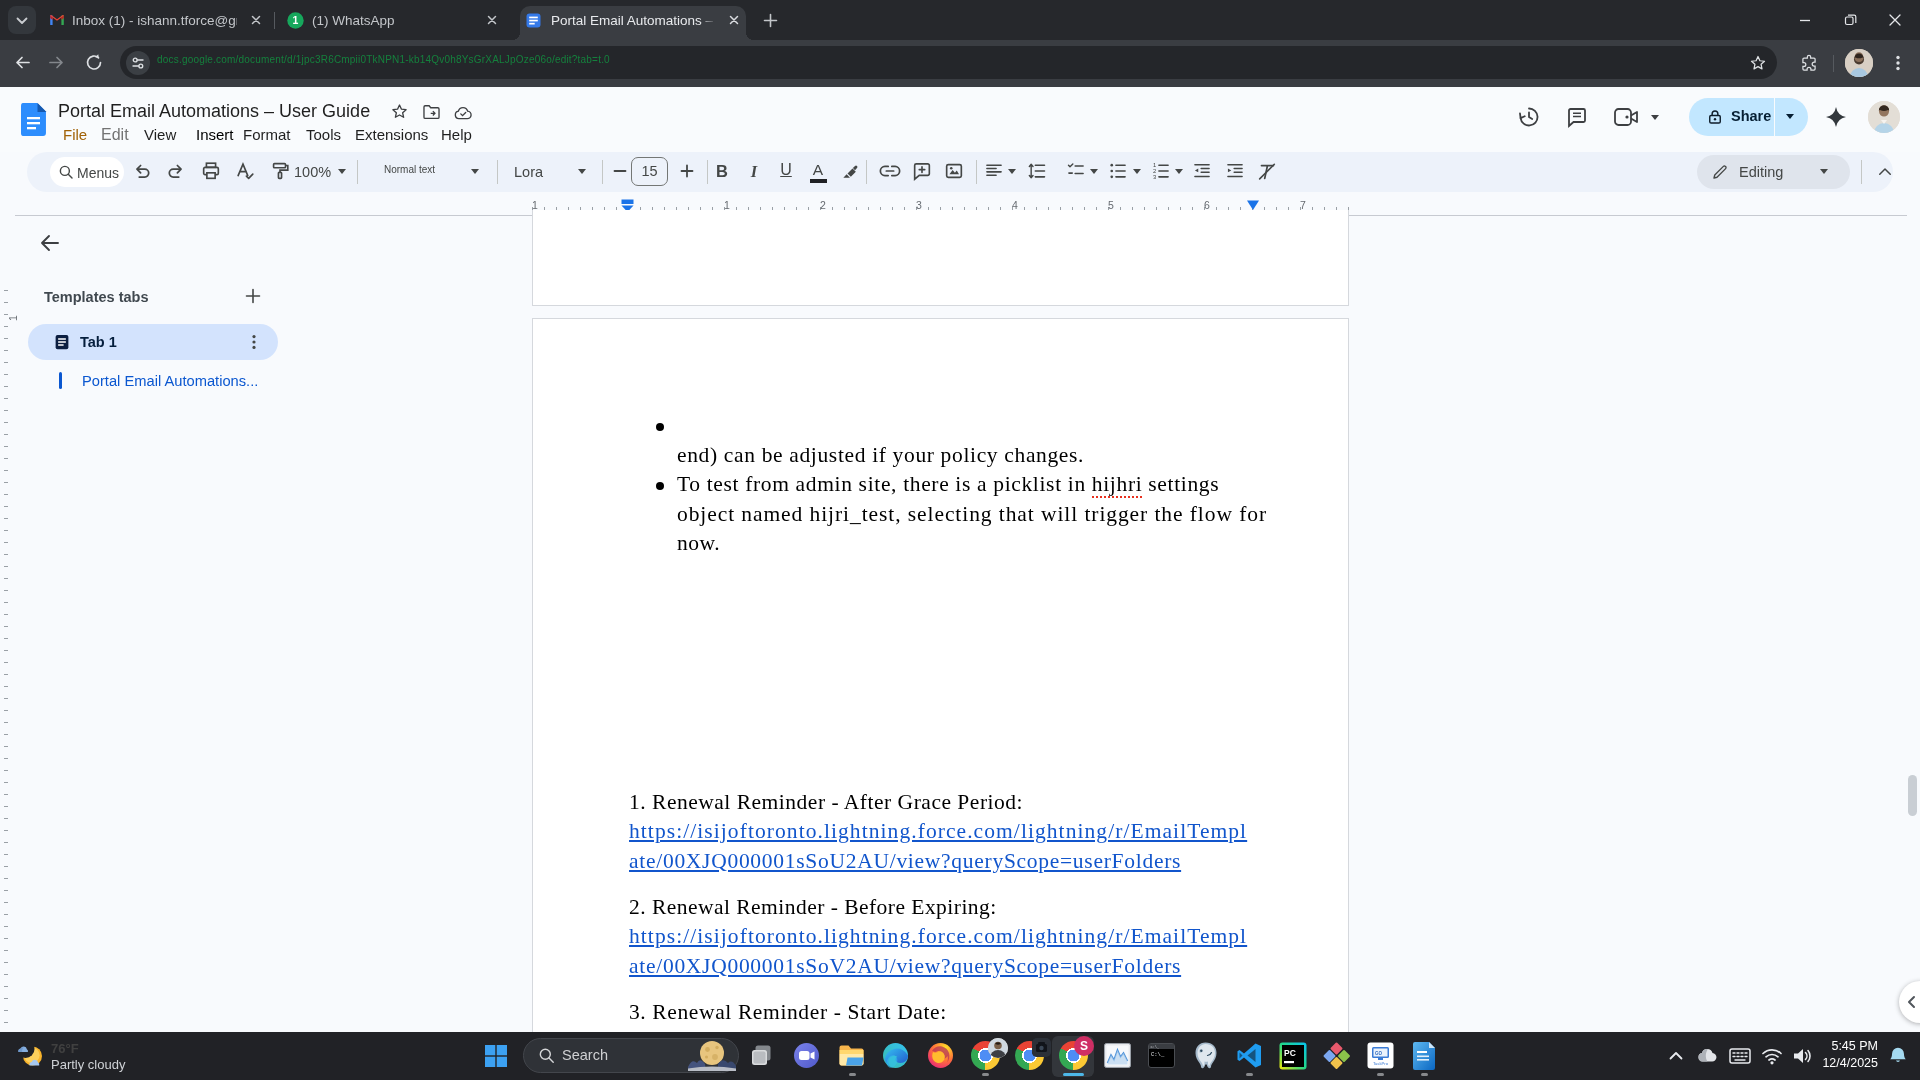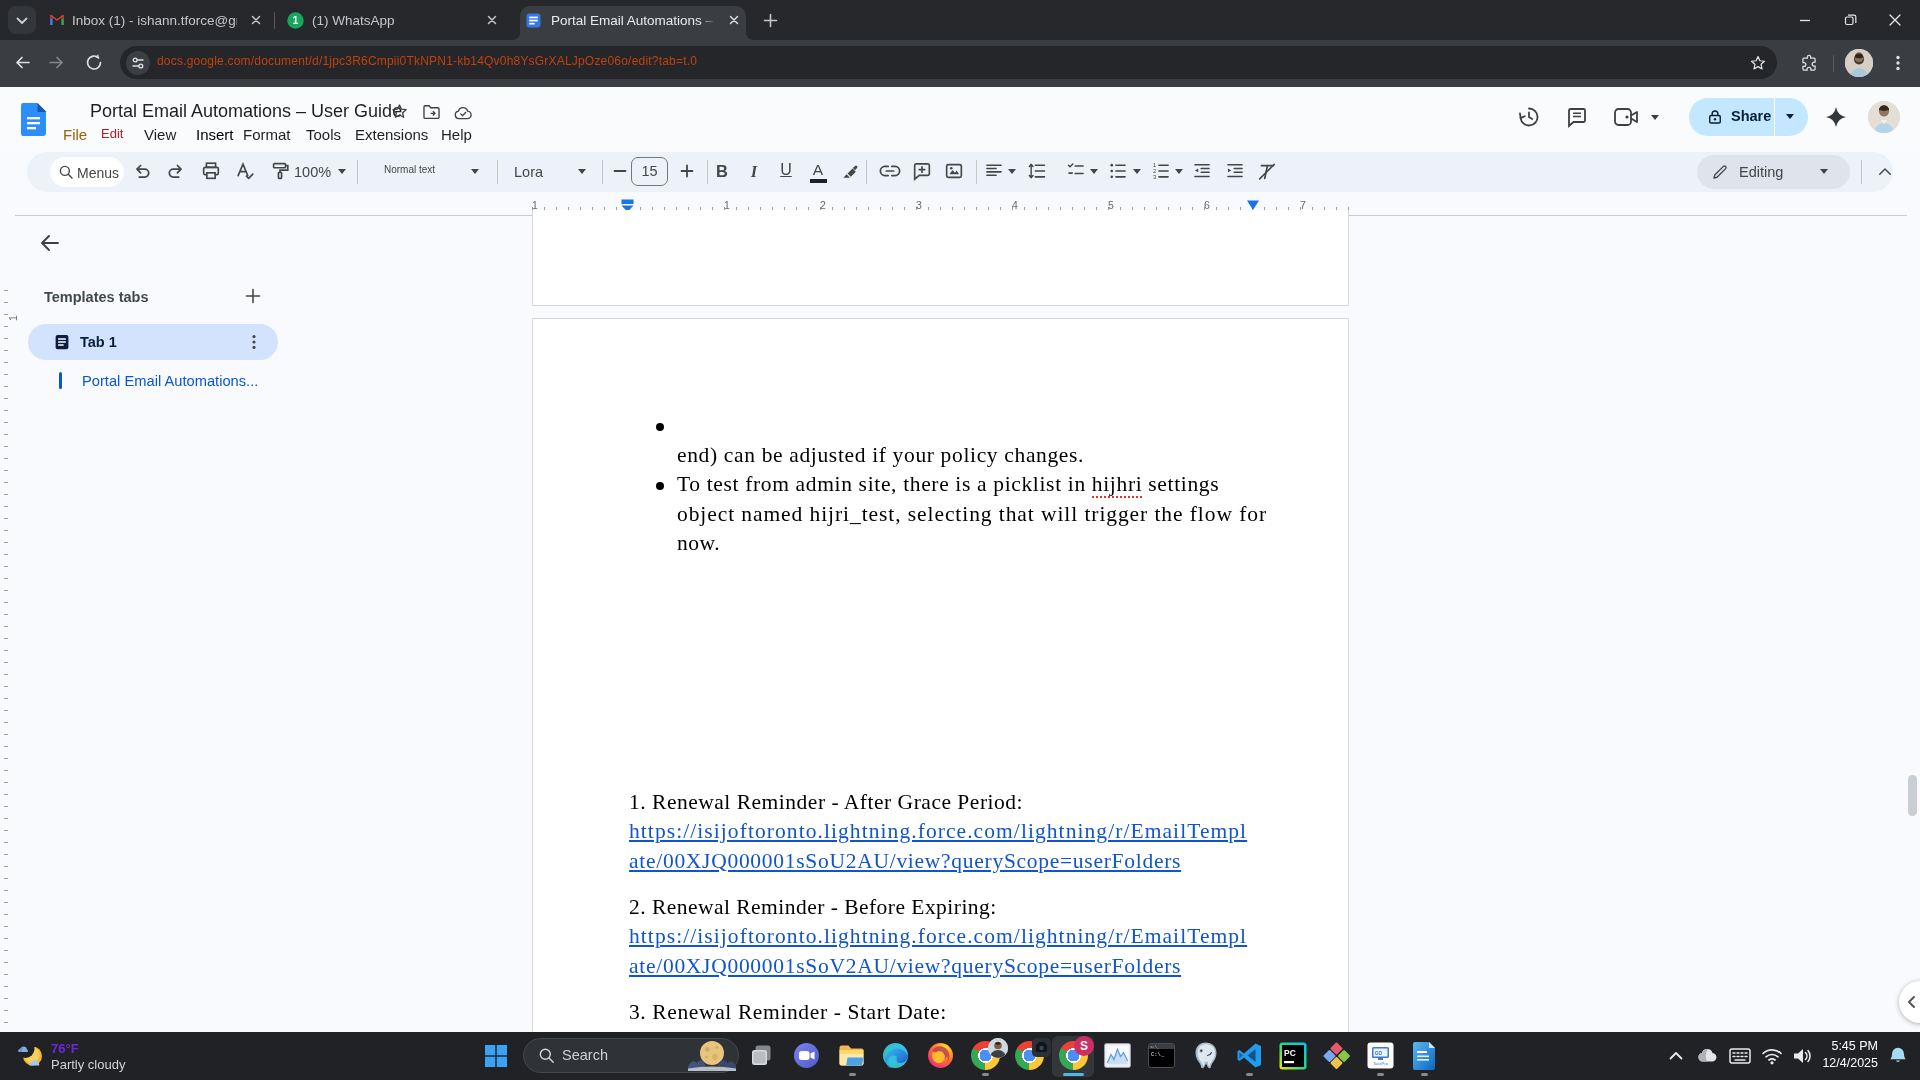--- a/index.html
+++ b/index.html
@@ -108,21 +108,21 @@
     </svg>
 
   <div class="abs" style="left:126px; top:51px; width:24px; height:24px; border-radius:50%; background:#3b3f44;">
     <svg width="24" height="24" viewBox="0 0 24 24">
         <circle cx="9.2" cy="9" r="1.9" fill="none" stroke="#dee1e4" stroke-width="1.4"></circle>
         <path d="M11.5 9 H17" stroke="#dee1e4" stroke-width="1.4" stroke-linecap="round"></path>
         <circle cx="14.8" cy="15" r="1.9" fill="none" stroke="#dee1e4" stroke-width="1.4"></circle>
         <path d="M7 15 H12.5" stroke="#dee1e4" stroke-width="1.4" stroke-linecap="round"></path>
       </svg>
   </div>
-  <div class="abs" style="left:157px; top:54px; font-size:12px; color:#c2410c; letter-spacing:0.2px;">docs.google.com/document/d/1jpc3R6Cmpii0TkNPN1-kb14Qv0h8YsGrXALJpOze06o/edit?tab=t.0</div>
+  <div class="abs" style="left:157px; top:54px; font-size:10px; color:#15803d; letter-spacing:0.2px;">docs.google.com/document/d/1jpc3R6Cmpii0TkNPN1-kb14Qv0h8YsGrXALJpOze06o/edit?tab=t.0</div>
 
   <svg class="abs" style="left:1748px; top:53px;" width="20" height="20" viewBox="0 0 24 24">
       <path d="M12 4.2 L14.3 9.3 L19.8 9.9 L15.7 13.6 L16.8 19 L12 16.3 L7.2 19 L8.3 13.6 L4.2 9.9 L9.7 9.3 Z" fill="none" stroke="#dee1e4" stroke-width="1.5" stroke-linejoin="round"></path>
     </svg>
 
   <svg class="abs" style="left:1799px; top:53px;" width="20" height="20" viewBox="0 0 24 24">
       <path d="M10 4.8 a2 2 0 0 1 4 0 V6 h4 a1.3 1.3 0 0 1 1.3 1.3 V11 h-1.2 a2.3 2.3 0 0 0 0 4.6 h1.2 v3.7 A1.3 1.3 0 0 1 18 20.6 h-3.7 v-1.2 a2.3 2.3 0 0 0 -4.6 0 v1.2 H6 a1.3 1.3 0 0 1 -1.3 -1.3 V16 h1.2 a2.3 2.3 0 0 0 0 -4.6 H4.7 V7.3 A1.3 1.3 0 0 1 6 6 h4 Z" fill="none" stroke="#dee1e4" stroke-width="1.5"></path>
     </svg>
   <div class="abs" style="left:1833px; top:55px; width:1px; height:17px; background:#565a5f;"></div>
 
@@ -142,36 +142,36 @@
       <circle cx="10" cy="15.5" r="1.7" fill="#dee1e4"></circle>
     </svg>
 
   <svg class="abs" style="left:21px; top:103px;" width="26" height="34" viewBox="0 0 26 34">
     <path d="M2 0 H17 L26 9 V31 Q26 34 23 34 H2 Q0 34 0 31 V3 Q0 0 2 0 Z" fill="#2d8dfd" transform="translate(0,0) scale(0.96,0.97)"></path>
     <path d="M16.5 0 L25.5 9 H16.5 Z" fill="#1659b0"></path>
     <rect x="6" y="14" width="13" height="2.3" fill="#fff"></rect>
     <rect x="6" y="19" width="13" height="2.3" fill="#fff"></rect>
     <rect x="6" y="24" width="9" height="2.3" fill="#fff"></rect>
   </svg>
-  <div class="abs" style="left:58px; top:101px; font-size:18px; color:#1f1f1f;margin-left:32px;">Portal Email Automations – User Guide</div>
+  <div class="abs" style="left:58px; top:101px; font-size:18px; color:#1f1f1f;">Portal Email Automations – User Guide</div>
 
   <svg class="abs" style="left:390px; top:102px;" width="19" height="19" viewBox="0 0 24 24">
       <path d="M12 3.8 L14.5 9.1 L20.3 9.7 L16 13.6 L17.2 19.3 L12 16.4 L6.8 19.3 L8 13.6 L3.7 9.7 L9.5 9.1 Z" fill="none" stroke="#3d3f42" stroke-width="1.7" stroke-linejoin="round"></path>
     </svg>
   <svg class="abs" style="left:422px; top:103px;" width="19" height="19" viewBox="0 0 24 24">
       <path d="M2.5 5 a1.5 1.5 0 0 1 1.5 -1.5 h5 l2 2.5 h9 a1.5 1.5 0 0 1 1.5 1.5 v10.5 a1.5 1.5 0 0 1 -1.5 1.5 h-16 a1.5 1.5 0 0 1 -1.5 -1.5 Z" fill="none" stroke="#3d3f42" stroke-width="1.7"></path>
       <path d="M11 13 h5 M13.7 10.3 L16.4 13 L13.7 15.7" stroke="#3d3f42" stroke-width="1.6" fill="none"></path>
     </svg>
   <svg class="abs" style="left:453px; top:104px;" width="20" height="19" viewBox="0 0 24 24">
       <path d="M6.8 18.5 a4.8 4.8 0 0 1 -0.6 -9.5 a6 6 0 0 1 11.6 0 a4.7 4.7 0 0 1 -0.7 9.5 Z" fill="none" stroke="#3d3f42" stroke-width="1.7"></path>
       <path d="M9.2 12.5 L11.4 14.7 L15.4 10.7" stroke="#3d3f42" stroke-width="1.7" fill="none" stroke-linecap="round"></path>
     </svg>
 
   <div class="abs" style="left:63px; top:126px; font-size:15px; color:#a16207;">File</div>
-  <div class="abs" style="left:101px; top:126px; font-size:13px; color:#b91c1c;">Edit</div>
+  <div class="abs" style="left:101px; top:126px; font-size:16px; color:#737373;">Edit</div>
   <div class="abs" style="left:144px; top:126px; font-size:15px; color:#1f1f1f;">View</div>
   <div class="abs" style="left:196px; top:126px; font-size:15px; color:#000000;">Insert</div>
   <div class="abs" style="left:243px; top:126px; font-size:15px; color:#1f1f1f;">Format</div>
   <div class="abs" style="left:306px; top:126px; font-size:15px; color:#1f1f1f;">Tools</div>
   <div class="abs" style="left:355px; top:126px; font-size:15px; color:#1f1f1f;">Extensions</div>
   <div class="abs" style="left:441px; top:126px; font-size:15px; color:#1f1f1f;">Help</div>
 
   <svg class="abs" style="left:1517px; top:105px;" width="24" height="24" viewBox="0 0 24 24">
       <path d="M12 3.5 a8.5 8.5 0 1 1 -8.4 9.6" fill="none" stroke="#3d3f42" stroke-width="1.8" stroke-linecap="round"></path>
       <path d="M3.6 13.1 L3 8.5 M3.6 13.1 L7.7 11.3" stroke="#3d3f42" stroke-width="1.8" fill="none" stroke-linecap="round" stroke-linejoin="round"></path>
@@ -401,21 +401,21 @@
     </svg>
 
   <svg class="abs" style="left:17px; top:1042px;" width="27" height="27" viewBox="0 0 27 27">
     <circle cx="15.5" cy="14" r="9.5" fill="#f9b42b"></circle>
     <circle cx="14.8" cy="13.2" r="7.8" fill="#fdd05c"></circle>
     <circle cx="8.5" cy="7" r="9" fill="#212226"></circle>
     <path d="M1.5 10 a2.8 2.8 0 0 1 2.1 -3.4 a3.3 3.3 0 0 1 6.3 0.6 a2.4 2.4 0 0 1 1 2.8 Z" fill="#85aede"></path>
     <path d="M1.5 10 a2.8 2.8 0 0 1 2.1 -3.4 a3.3 3.3 0 0 1 3.2 -1.1 c-1.5 1.2 -2 3 -1.6 4.5 Z" fill="#6d98cc"></path>
     <path d="M12.5 23.5 a2.9 2.9 0 0 1 2.1 -3.5 a3.4 3.4 0 0 1 6.5 0.6 a2.5 2.5 0 0 1 1.1 2.9 Z" fill="#a6c8f0"></path>
   </svg>
-  <div class="abs" style="left:51px; top:1041px; font-size:13px; font-weight:bold; color:#6d28d9;">76°F</div>
+  <div class="abs" style="left:51px; top:1041px; font-size:13px; font-weight:bold; color:#404040;">76°F</div>
   <div class="abs" style="left:51px; top:1057px; font-size:13px; color:#cfd2d6;">Partly cloudy</div>
 
   <svg class="abs" style="left:484px; top:1044px;" width="24" height="24" viewBox="0 0 24 24">
     <rect x="1" y="1" width="10.3" height="10.3" fill="#3ca1f2"></rect>
       <rect x="12.7" y="1" width="10.3" height="10.3" fill="#3ca1f2"></rect>
       <rect x="1" y="12.7" width="10.3" height="10.3" fill="#3ca1f2"></rect>
       <rect x="12.7" y="12.7" width="10.3" height="10.3" fill="#3ca1f2"></rect>
   </svg>
 
   <div class="abs" style="left:523px; top:1038px; width:216px; height:35px; border-radius:17.5px; background:#2f3237; border:1px solid #43464c;"></div>

